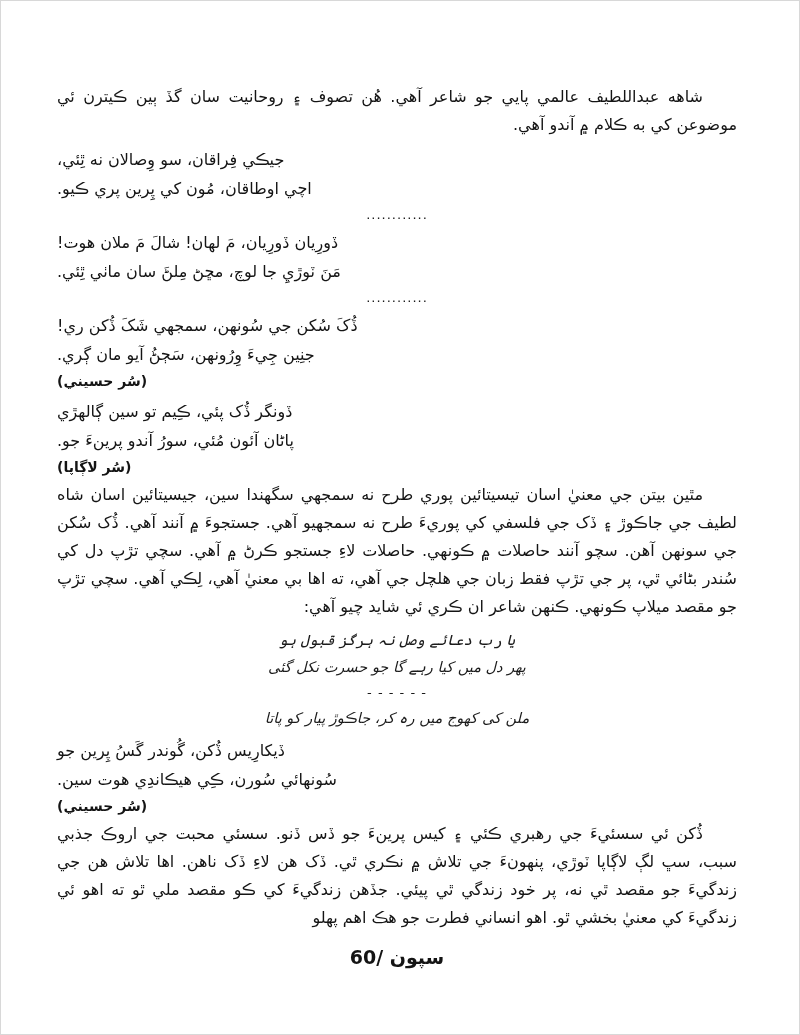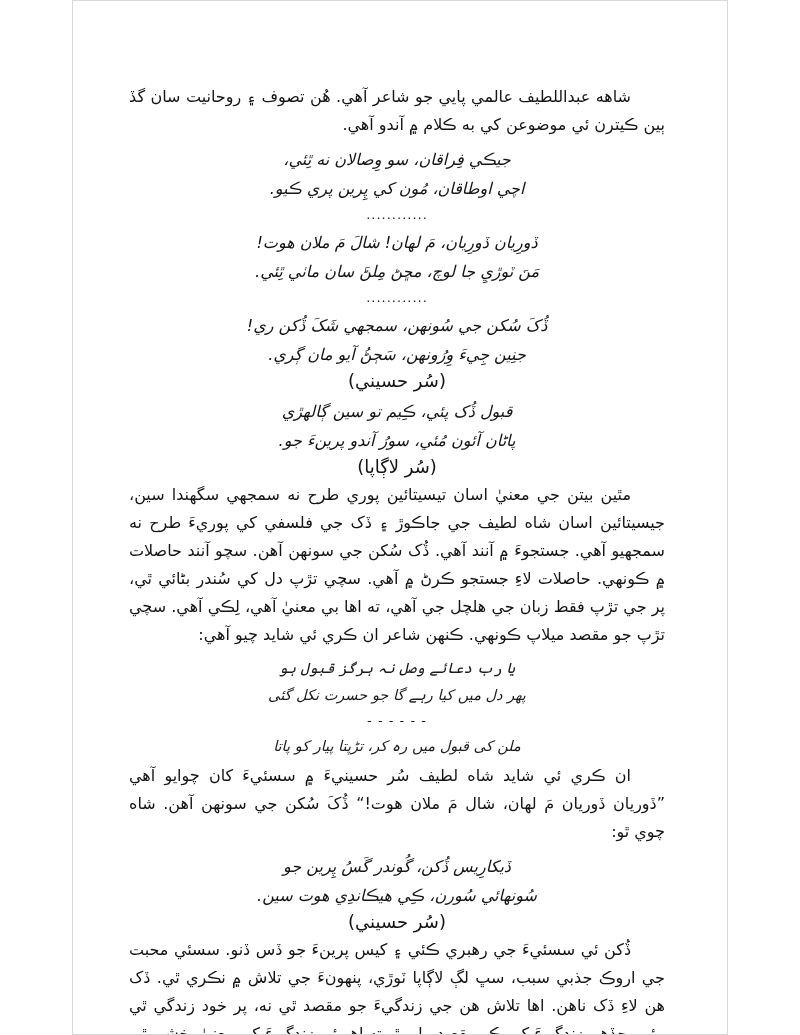--- a/index.html
+++ b/index.html
@@ -2,21 +2,21 @@
 <html lang="sd" dir="rtl"><head>
 <meta charset="utf-8">
 <style>
   html, body {
     margin: 0;
     padding: 0;
     background: #ffffff;
   }
   .page {
     position: relative;
-    width: 656px;
+    width: 800px;
     height: 1035px;
     margin: 0 auto;
     background: #ffffff;
     box-sizing: border-box;
     border: 1px solid #d8d8d8;
     direction: rtl;
     font-family: "DejaVu Sans", sans-serif;
     color: #141414;
     overflow: hidden;
   }
@@ -29,30 +29,30 @@
     text-align: justify;
     margin: 0 0 6px 0;
   }
   .para.indent {
     text-indent: 34px;
   }
   .verse-block {
     margin: 4px 0 2px 0;
   }
   .verse-line {
-    text-align: center;
+    text-align: left;
     font-size: 16px;
     line-height: 29px;
-    font-style: italic;
   }
   .attribution {
-    text-align: center;
-    font-size: 18px;
+    text-align: left;
+    font-size: 14px;
     line-height: 24px;
     margin: 0 0 2px 0;
+    font-weight: bold;
   }
   .sep-dots {
     text-align: center;
     font-size: 13px;
     line-height: 18px;
     letter-spacing: 1px;
     color: #1a1a1a;
     margin: 3px 0;
   }
   .sep-dashes {
@@ -103,39 +103,38 @@
 
     <div class="sep-dots">............</div>
 
     <div class="verse-block">
       <div class="verse-line">ڏُکَ سُکن جي سُونهن، سمجهي شَکَ ڏُکن ري!</div>
       <div class="verse-line">جنِين جِيءَ وِرُونهن، سَڄڻُ آيو مان ڳري.</div>
       <div class="attribution">(سُر حسيني)</div>
     </div>
 
     <div class="verse-block">
-      <div class="verse-line">قبول ڏُک پئي، ڪِيم تو سين ڳالهڙي</div>
+      <div class="verse-line">ڏونگر ڏُک پئي، ڪِيم تو سين ڳالهڙي</div>
       <div class="verse-line">پاڻان آئون مُئي، سورُ آندو پرينءَ جو.</div>
       <div class="attribution">(سُر لاڳاپا)</div>
     </div>
 
     <p class="para indent">مٿين بيتن جي معنيٰ اسان تيسيتائين پوري طرح نه سمجهي سگهندا سين، جيسيتائين اسان شاه لطيف جي جاڪوڙ ۽ ڏک جي فلسفي کي پوريءَ طرح نه سمجهيو آهي. جستجوءَ ۾ آنند آهي. ڏُک سُکن جي سونهن آهن. سچو آنند حاصلات ۾ ڪونهي. حاصلات لاءِ جستجو ڪرڻ ۾ آهي. سچي تڙپ دل کي سُندر بڻائي ٿي، پر جي تڙپ فقط زبان جي هلچل جي آهي، ته اها بي معنيٰ آهي، لِڪي آهي. سچي تڙپ جو مقصد ميلاپ ڪونهي. ڪنهن شاعر ان ڪري ئي شايد چيو آهي:</p>
 
     <div class="urdu-block">
       <div class="urdu-line">يا رب دعائے وصل نہ ہرگز قبول ہو</div>
       <div class="urdu-line">پھر دل ميں کيا رہے گا جو حسرت نکل گئی</div>
     </div>
 
     <div class="sep-dashes">- - - - - -</div>
 
     <div class="urdu-block">
-      <div class="urdu-line">ملن کی قبول ميں رہ کر، تڑپتا پيار کو پاتا</div>
+      <div class="urdu-line">ملن کی کھوج ميں رہ کر، جاڪوڙ پيار کو پاتا</div>
     </div>
 
-    <p class="para indent">ان ڪري ئي شايد شاه لطيف سُر حسينيءَ ۾ سسئيءَ کان چوايو آهي ”ڏوريان ڏوريان مَ لهان، شال مَ ملان هوت!“ ڏُکَ سُکن جي سونهن آهن. شاه چوي ٿو:</p>
 
     <div class="verse-block">
       <div class="verse-line">ڏيکارِيس ڏُکن، گُوندر گَسُ پِرين جو</div>
       <div class="verse-line">سُونهائي سُورن، ڪِي هيڪاندِي هوت سين.</div>
       <div class="attribution">(سُر حسيني)</div>
     </div>
 
     <p class="para indent">ڏُکن ئي سسئيءَ جي رهبري ڪئي ۽ کيس پرينءَ جو ڏس ڏنو. سسئي محبت جي اروڪ جذبي سبب، سڀ لڳ لاڳاپا ٽوڙي، پنهونءَ جي تلاش ۾ نڪري ٿي. ڏک هن لاءِ ڏک ناهن. اها تلاش هن جي زندگيءَ جو مقصد ٿي نه، پر خود زندگي ٿي پيئي. جڏهن زندگيءَ کي ڪو مقصد ملي ٿو ته اهو ئي زندگيءَ کي معنيٰ بخشي ٿو. اهو انساني فطرت جو هڪ اهم پهلو</p>
 
     <div class="page-footer">سپون /60</div>

